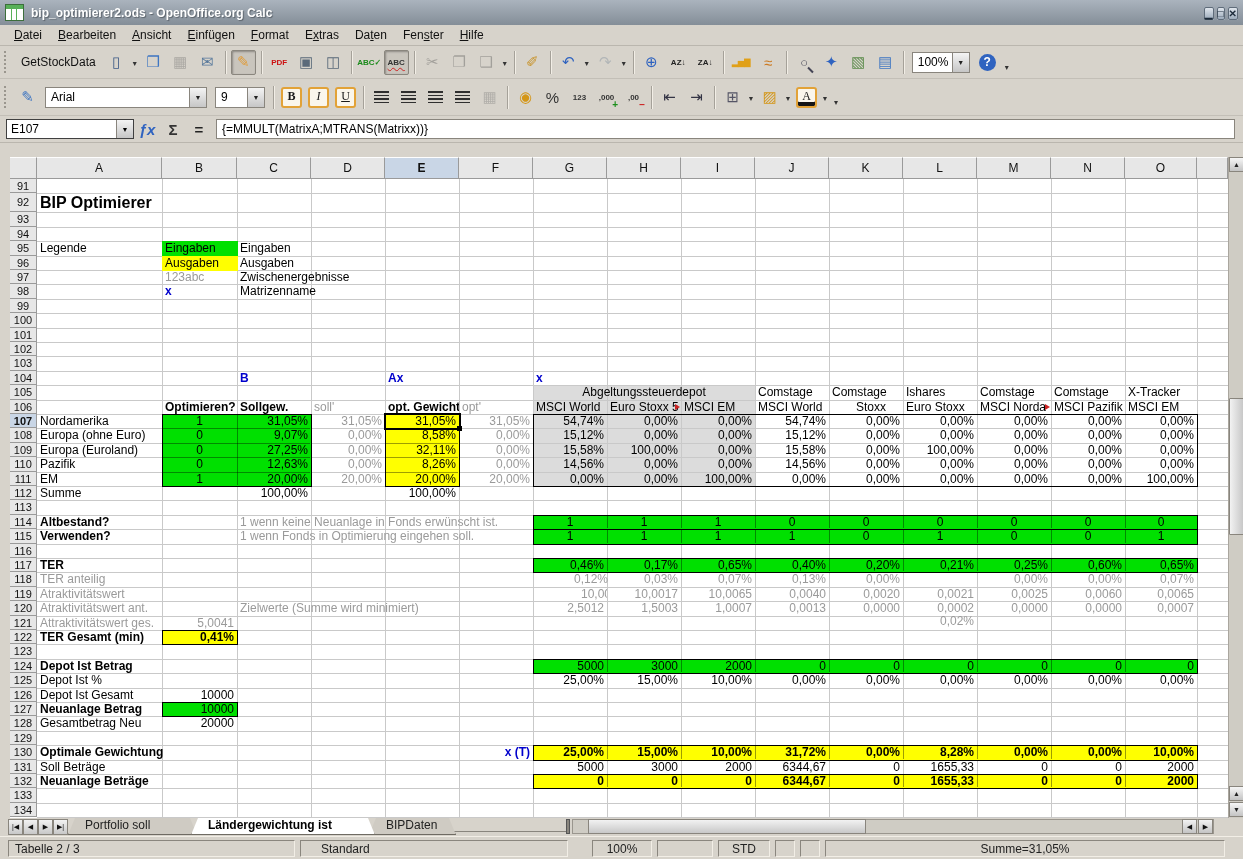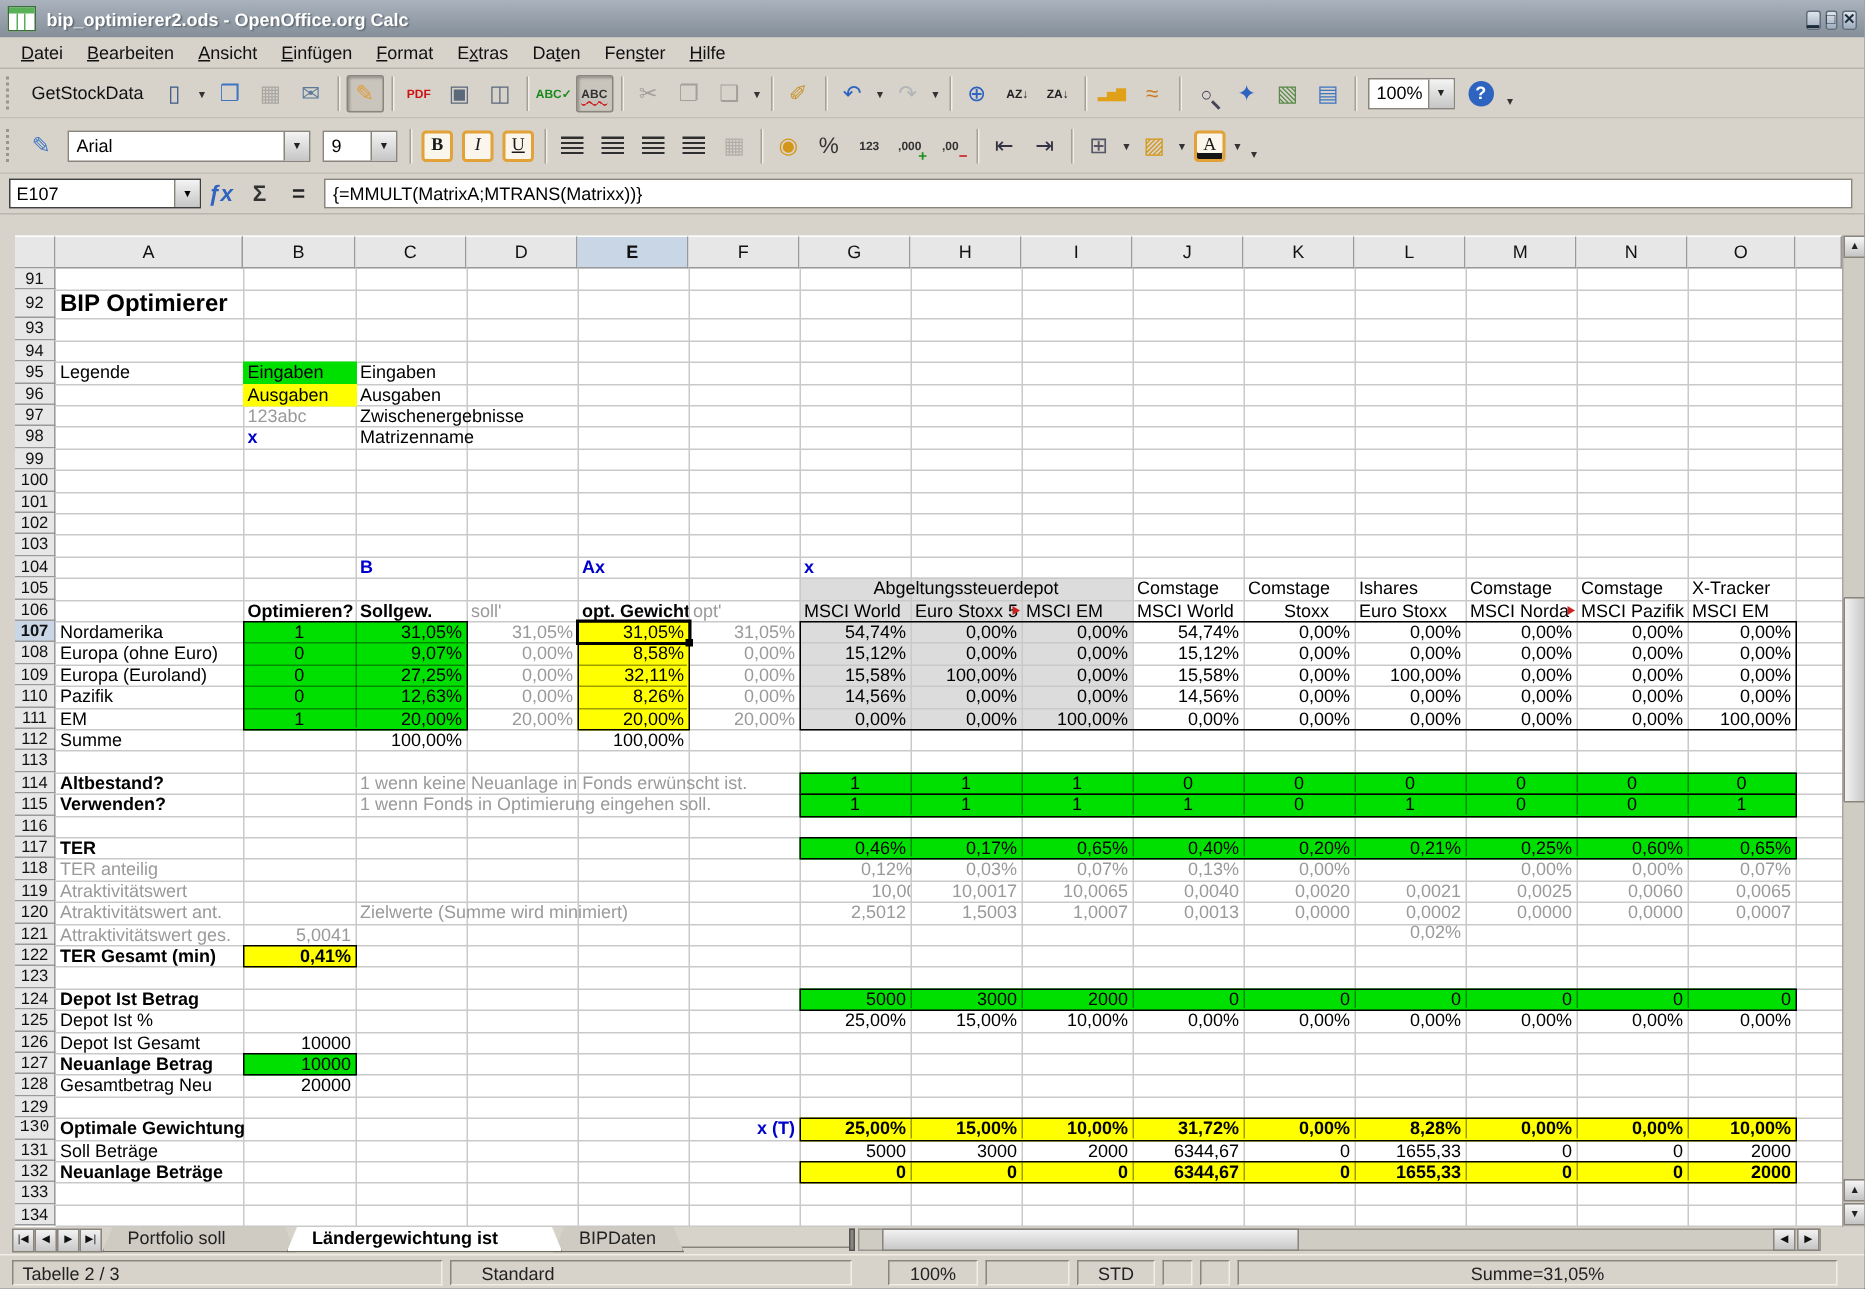--- a/index.html
+++ b/index.html
@@ -384,21 +384,21 @@
       <div class="row-h" style="top: 444.2px; height: 14.4px; line-height: 14.4px;">120</div>
       <div class="row-h" style="top: 458.6px; height: 14.4px; line-height: 14.4px;">121</div>
       <div class="row-h" style="top: 473px; height: 14.4px; line-height: 14.4px;">122</div>
       <div class="row-h" style="top: 487.4px; height: 14.4px; line-height: 14.4px;">123</div>
       <div class="row-h" style="top: 501.8px; height: 14.4px; line-height: 14.4px;">124</div>
       <div class="row-h" style="top: 516.2px; height: 14.4px; line-height: 14.4px;">125</div>
       <div class="row-h" style="top: 530.6px; height: 14.4px; line-height: 14.4px;">126</div>
       <div class="row-h" style="top: 545px; height: 14.4px; line-height: 14.4px;">127</div>
       <div class="row-h" style="top: 559.4px; height: 14.4px; line-height: 14.4px;">128</div>
       <div class="row-h" style="top: 573.8px; height: 14.4px; line-height: 14.4px;">129</div>
-      <div class="row-h" style="top: 588.2px; height: 14.4px; line-height: 14.4px; font-family: Liberation Mono, monospace;">130</div>
+      <div class="row-h" style="top: 588.2px; height: 14.4px; line-height: 14.4px;">130</div>
       <div class="row-h" style="top: 602.6px; height: 14.4px; line-height: 14.4px;">131</div>
       <div class="row-h" style="top: 617px; height: 14.4px; line-height: 14.4px;">132</div>
       <div class="row-h" style="top: 631.4px; height: 14.4px; line-height: 14.4px;">133</div>
       <div class="row-h" style="top: 645.8px; height: 14.4px; line-height: 14.4px;">134</div>
     </div>
   <div id="cells">
     <div class="lyr" id="lyr-under">
         <div class="rangebox" style="left: 496px; top: 206.2px; width: 223px; height: 29.8px; background: rgb(220, 220, 220);"></div>
         <div class="rangebox" style="left: 496px; top: 235px; width: 223px; height: 73px; background: rgb(220, 220, 220);"></div>
       </div>

